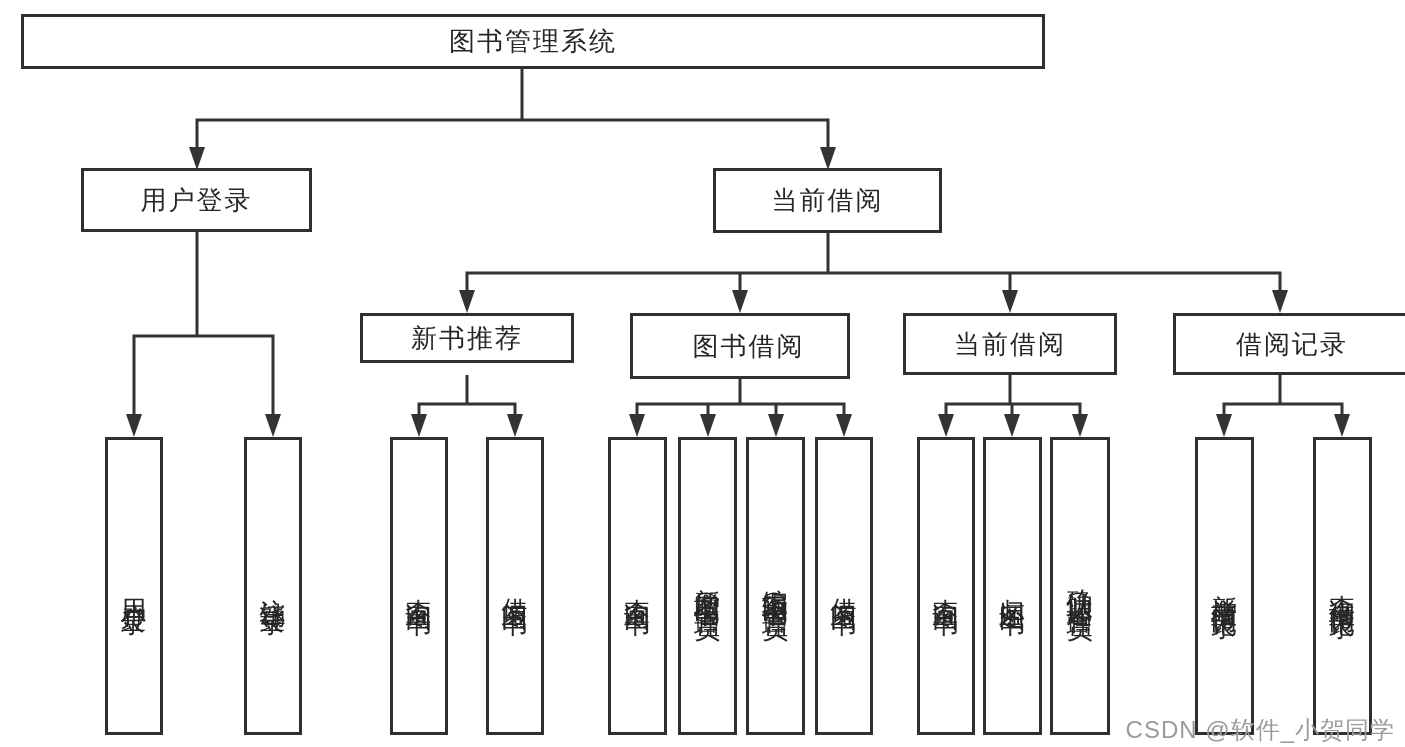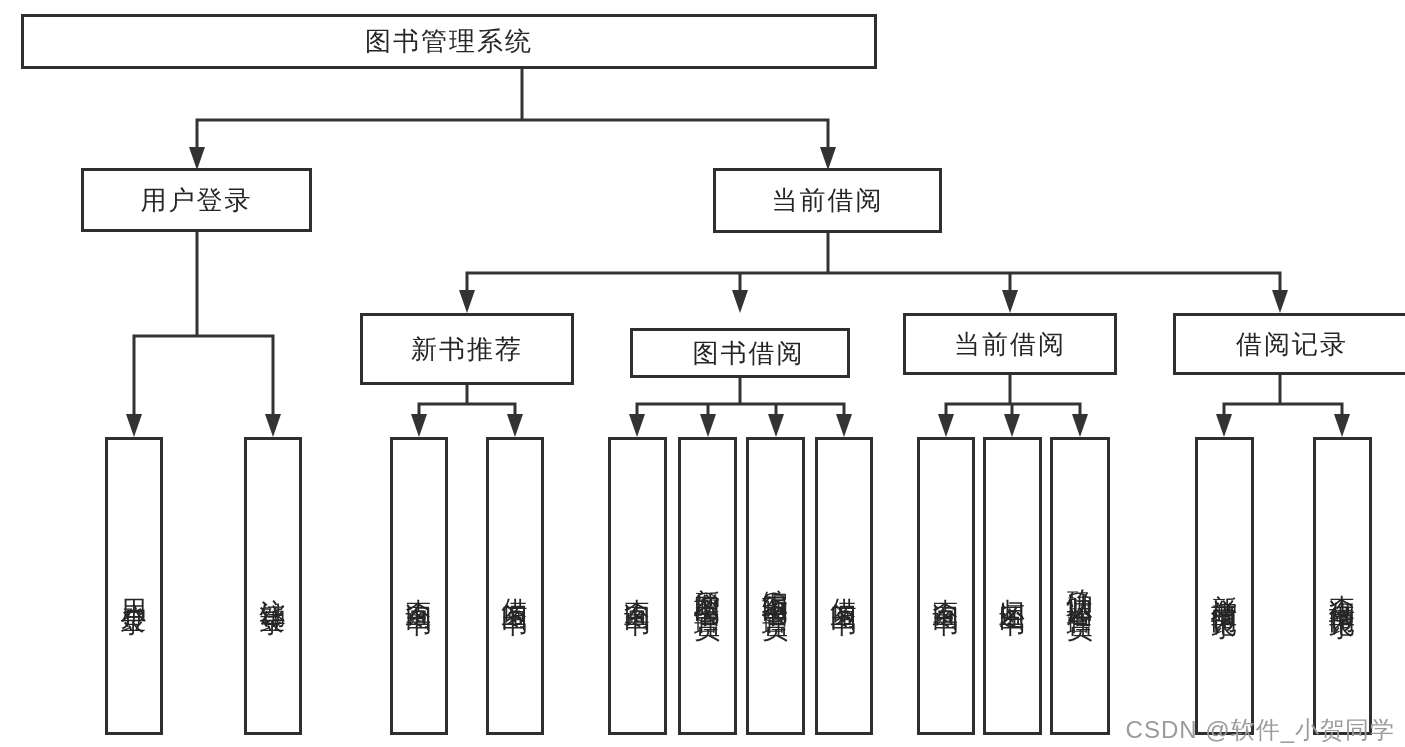--- a/index.html
+++ b/index.html
@@ -112,35 +112,35 @@
       <polygon points="768,414 784,414 776,437"></polygon>
       <polygon points="836,414 852,414 844,437"></polygon>
       <polygon points="938,414 954,414 946,437"></polygon>
       <polygon points="1004,414 1020,414 1012,437"></polygon>
       <polygon points="1072,414 1088,414 1080,437"></polygon>
       <polygon points="1216,414 1232,414 1224,437"></polygon>
       <polygon points="1334,414 1350,414 1342,437"></polygon>
     </g>
   </svg>
 
-  <div class="hnode" style="left:21px; top:14px; width:856px; height:55px;">
+  <div class="hnode" style="left:21px; top:14px; width:1024px; height:55px;">
     <span>图书管理系统</span>
   </div>
 
   <div class="hnode" style="left:81px; top:168px; width:231px; height:64px;">
     <span>用户登录</span>
   </div>
   <div class="hnode" style="left:713px; top:168px; width:229px; height:65px;">
     <span>当前借阅</span>
   </div>
 
-  <div class="hnode" style="left:360px; top:313px; width:214px; height:72px;">
+  <div class="hnode" style="left:360px; top:313px; width:214px; height:50px;">
     <span>新书推荐</span>
   </div>
-  <div class="hnode" style="left:630px; top:328px; width:220px; height:50px;padding-left:17px;">
+  <div class="hnode" style="left:630px; top:313px; width:220px; height:66px;padding-left:17px;">
     <span>图书借阅</span>
   </div>
   <div class="hnode" style="left:903px; top:313px; width:214px; height:62px;text-align:right;">
     <span>当前借阅</span>
   </div>
   <div class="hnode" style="left:1173px; top:313px; width:238px; height:62px;">
     <span>借阅记录</span>
   </div>
 
   <div class="leaf" style="left:105px; width:58px;">

